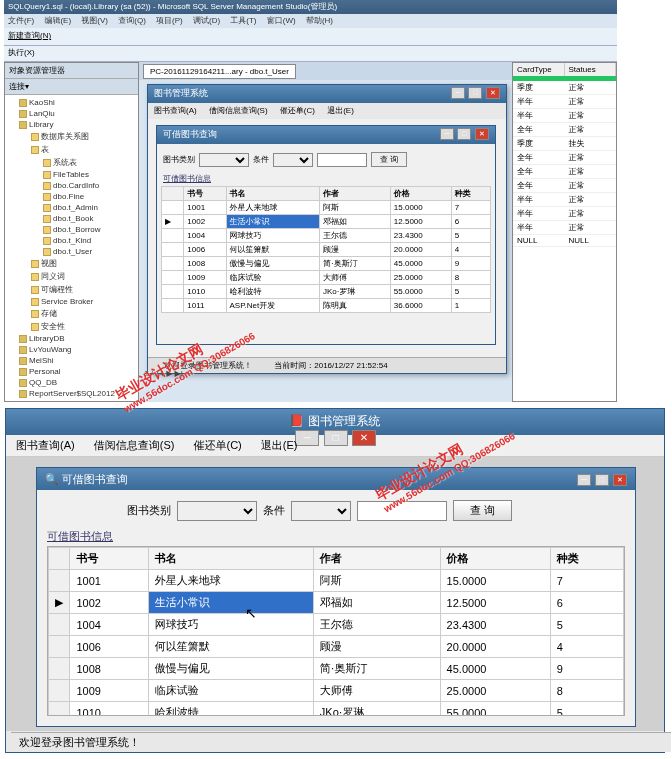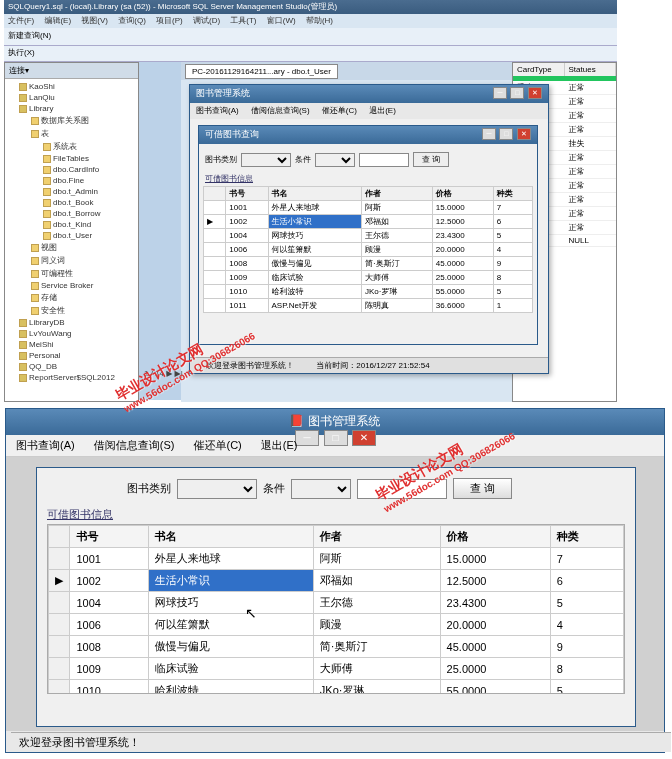--- a/index.html
+++ b/index.html
@@ -3,34 +3,34 @@
 <meta charset="utf-8">
 <style>
 * { box-sizing: border-box; margin: 0; padding: 0; font-family: "Microsoft YaHei", Arial, sans-serif; }
 body { background: #fff; width: 672px; height: 759px; overflow: hidden; position: relative; }
 
 
 .ssms { position: absolute; top: 0; left: 4px; width: 613px; height: 400px; background: #bcd2e8; font-size: 9px; }
 .ssms-titlebar { height: 14px; background: linear-gradient(#4a6c8f, #3a5c7f); color: #fff; padding: 1px 4px; font-size: 8px; }
 .ssms-menu { height: 14px; background: #d9e6f2; padding: 1px 4px; font-size: 8px; color: #333; }
 .ssms-menu span { margin-right: 8px; }
-.ssms-toolbar { height: 18px; background: #e8f0f8; border-bottom: 1px solid #aac; padding: 2px 4px; font-size: 8px; }
+.ssms-toolbar { height: 18px; background: #e8f0f8; border-bottom: 1px solid #aac; padding: 2px 4px; font-size: 8px; text-decoration: underline; }
 .ssms-toolbar2 { height: 16px; background: #e8f0f8; border-bottom: 1px solid #aac; padding: 1px 4px; font-size: 8px; }
 
 .ssms-body { display: flex; height: 340px; }
 .obj-explorer { width: 135px; background: #fff; border: 1px solid #888; font-size: 8px; overflow: hidden; }
 .obj-title { background: #d0dce8; padding: 2px 4px; border-bottom: 1px solid #aaa; }
 .obj-tree { padding: 2px; }
 .tree-item { padding: 1px 0 1px 12px; white-space: nowrap; color: #333; }
 .tree-item.l2 { padding-left: 24px; }
 .tree-item.l3 { padding-left: 36px; }
 .tree-icon { display: inline-block; width: 8px; height: 8px; margin-right: 2px; background: #f0d070; border: 1px solid #c0a050; vertical-align: middle; }
 .tree-icon.db { background: #d8c060; }
 
-.ssms-main { flex: 1; background: #d9e6f2; position: relative; margin-left: 42px; }
+.ssms-main { flex: 1; background: #d9e6f2; position: relative; }
 .tabs { height: 18px; background: #c8d8e8; font-size: 8px; padding: 2px 4px; }
 .tab { display: inline-block; background: #fff; padding: 2px 6px; border: 1px solid #888; margin-right: 2px; }
 
 .app-window { position: absolute; top: 22px; left: 8px; width: 360px; height: 290px; background: #f0f0f0; border: 1px solid #2a5a8a; box-shadow: 2px 2px 5px rgba(0,0,0,0.3); }
 .win-title { height: 18px; background: linear-gradient(#5a8ab8, #3a6a98); color: #fff; padding: 2px 6px; font-size: 9px; display: flex; justify-content: space-between; }
 .win-btns span { display: inline-block; width: 14px; height: 12px; background: #ddd; border: 1px solid #888; margin-left: 1px; font-size: 7px; text-align: center; line-height: 10px; }
 .win-btns .close { background: #d04030; color: #fff; }
 .app-menu { height: 16px; background: #e8e8e8; padding: 2px 6px; font-size: 8px; }
 .app-menu span { margin-right: 10px; }
 
@@ -106,20 +106,21 @@
     <span>帮助(H)</span>
   </div>
   <div class="ssms-toolbar">
     <span>新建查询(N)</span>
   </div>
   <div class="ssms-toolbar2">
     <span>执行(X)</span>
   </div>
   <div class="ssms-body">
     <div class="obj-explorer">
+      <div class="obj-title">对象资源管理器</div>
       <div class="obj-title">连接▾</div>
       <div class="obj-tree" id="tree">
           <div class="tree-item l1"><span class="tree-icon db"></span>KaoShi</div>
           <div class="tree-item l1"><span class="tree-icon db"></span>LanQiu</div>
           <div class="tree-item l1"><span class="tree-icon db"></span>Library</div>
           <div class="tree-item l2"><span class="tree-icon "></span>数据库关系图</div>
           <div class="tree-item l2"><span class="tree-icon "></span>表</div>
           <div class="tree-item l3"><span class="tree-icon "></span>系统表</div>
           <div class="tree-item l3"><span class="tree-icon "></span>FileTables</div>
           <div class="tree-item l3"><span class="tree-icon "></span>dbo.CardInfo</div>
@@ -334,20 +335,28 @@
     </span>
   </div>
   <div class="big-menu">
     <span>图书查询(A)</span>
     <span>借阅信息查询(S)</span>
     <span>催还单(C)</span>
     <span>退出(E)</span>
   </div>
   <div class="big-body">
     <div class="query-window">
+      <div class="query-title">
+        <span>🔍 <span>可借图书查询</span></span>
+        <span class="win-btns">
+          <span>─</span>
+          <span>□</span>
+          <span class="close">✕</span>
+        </span>
+      </div>
       <div class="query-body">
         <div class="query-filter">
           <span>图书类别</span>
           <select style="width:80px"></select>
           <span>条件</span>
           <select style="width:60px"></select>
           <input style="width: 90px;">
           <button>查 询</button>
         </div>
         <div class="query-section">可借图书信息</div>

